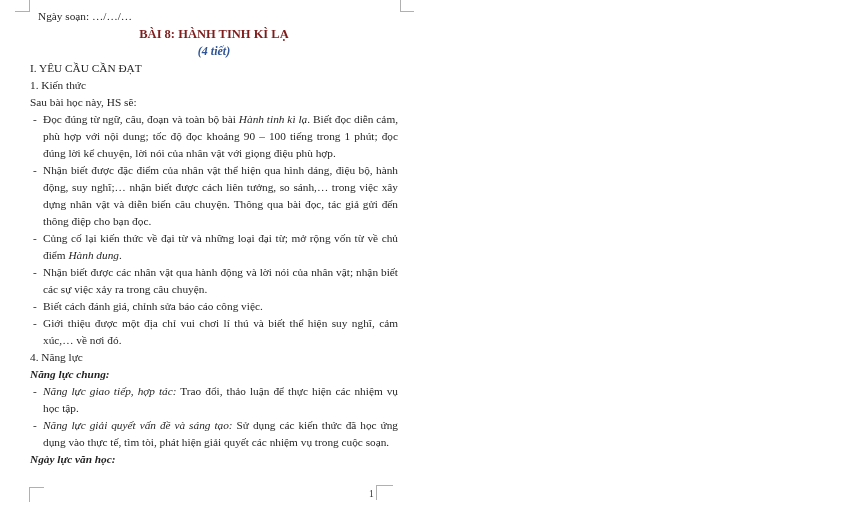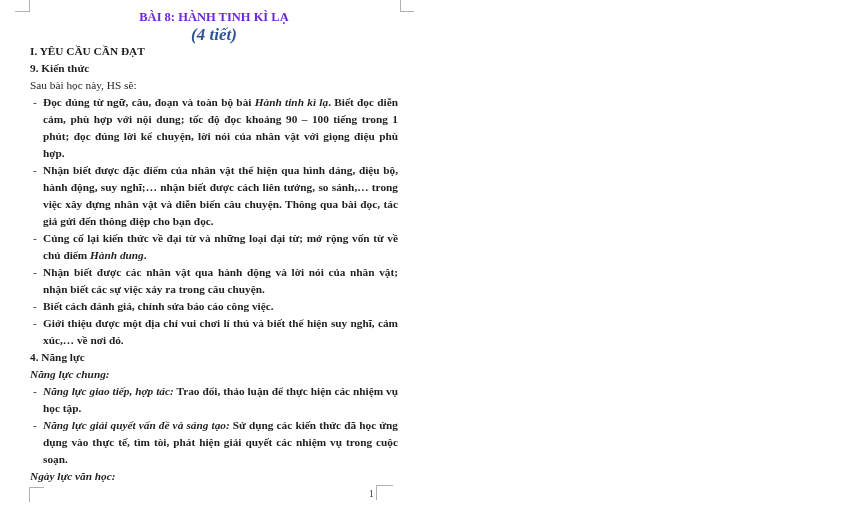--- a/index.html
+++ b/index.html
@@ -17,28 +17,28 @@
     font-size:11.3px;line-height:17px;
   }
   #ta1{left:30px;}
   .ta p{margin:0;text-align:justify;}
   .meta{text-indent:8px;text-align:left !important;}
   .doc-title{
     font-size:12.5px;line-height:18px;font-weight:bold;
     text-align:center !important;
   }
   .doc-subtitle{
-    font-size:17px;line-height:17px;font-weight:bold;font-style:italic;
+    font-size:12px;line-height:17px;font-weight:bold;font-style:italic;
     text-align:center !important;
   }
-  .h-bold{font-weight:bold;text-align:left !important;}
+  .h-bold{font-weight:normal;text-align:left !important;}
   .h-bolditalic{font-weight:bold;font-style:italic;text-align:left;}
   
   .li{position:relative;}
-  .li p{margin:0;text-align:justify;font-weight:bold;}
+  .li p{margin:0;text-align:justify;}
   .list-p1 .li{padding-left:13px;}
   .list-p1 .dash{position:absolute;left:3px;top:0;}
   
   .crop{position:absolute;}
   .crop.tl{border-right:1px solid #b0b0b0;border-bottom:1px solid #b0b0b0;}
   .crop.tr{border-left:1px solid #b0b0b0;border-bottom:1px solid #b0b0b0;}
   .crop.bl1{border-left:1px solid #b0b0b0;border-top:1px solid #b0b0b0;}
   .crop.br1{border-left:1px solid #b0b0b0;border-top:1px solid #b0b0b0;}
   .pagenum{
     position:absolute;font-size:9.5px;color:#333;font-family:"Liberation Serif",serif;
@@ -47,24 +47,25 @@
 </head>
 <body>
 
 <section class="page" id="page-1">
   <div class="crop tl" style="left:15px;top:0;width:14px;height:11px;"></div>
   <div class="crop tr" style="left:400px;top:0;width:13px;height:11px;"></div>
   <div class="crop bl1" style="left:29px;top:487px;width:14px;height:14px;"></div>
   <div class="crop br1" style="left:376px;top:485px;width:16px;height:14px;"></div>
 
   <div class="ta" id="ta1">
-    <p class="doc-title" style="color: #6d28d9;">BÀI 8: HÀNH TINH KÌ LẠ</p>
+    <p class="meta">Ngày soạn: …/…/…</p>
+    <p class="doc-title" style="color: #7f1d1d;">BÀI 8: HÀNH TINH KÌ LẠ</p>
     <p class="doc-subtitle" style="color: rgb(47, 84, 150);">(4 tiết)</p>
     <p class="h-bold">I. YÊU CẦU CẦN ĐẠT</p>
-    <p class="h-bold">9. Kiến thức</p>
+    <p class="h-bold">1. Kiến thức</p>
     <p style="text-align:left">Sau bài học này, HS sẽ:</p>
     <div class="list-p1">
         <div class="li">
           <span class="dash">-</span>
           <p><span>Đọc đúng từ ngữ, câu, đoạn và toàn bộ bài </span><i>Hành tinh kì lạ</i><span>. Biết đọc diễn cảm, phù hợp với nội dung; tốc độ đọc khoảng 90 – 100 tiếng trong 1 phút; đọc đúng lời kể chuyện, lời nói của nhân vật với giọng điệu phù hợp.</span></p>
         </div>
         <div class="li">
           <span class="dash">-</span>
           <p><span>Nhận biết được đặc điểm của nhân vật thể hiện qua hình dáng, điệu bộ, hành động, suy nghĩ;… nhận biết được cách liên tưởng, so sánh,… trong việc xây dựng nhân vật và diễn biến câu chuyện. Thông qua bài đọc, tác giả gửi đến thông điệp cho bạn đọc.</span></p>
         </div>

